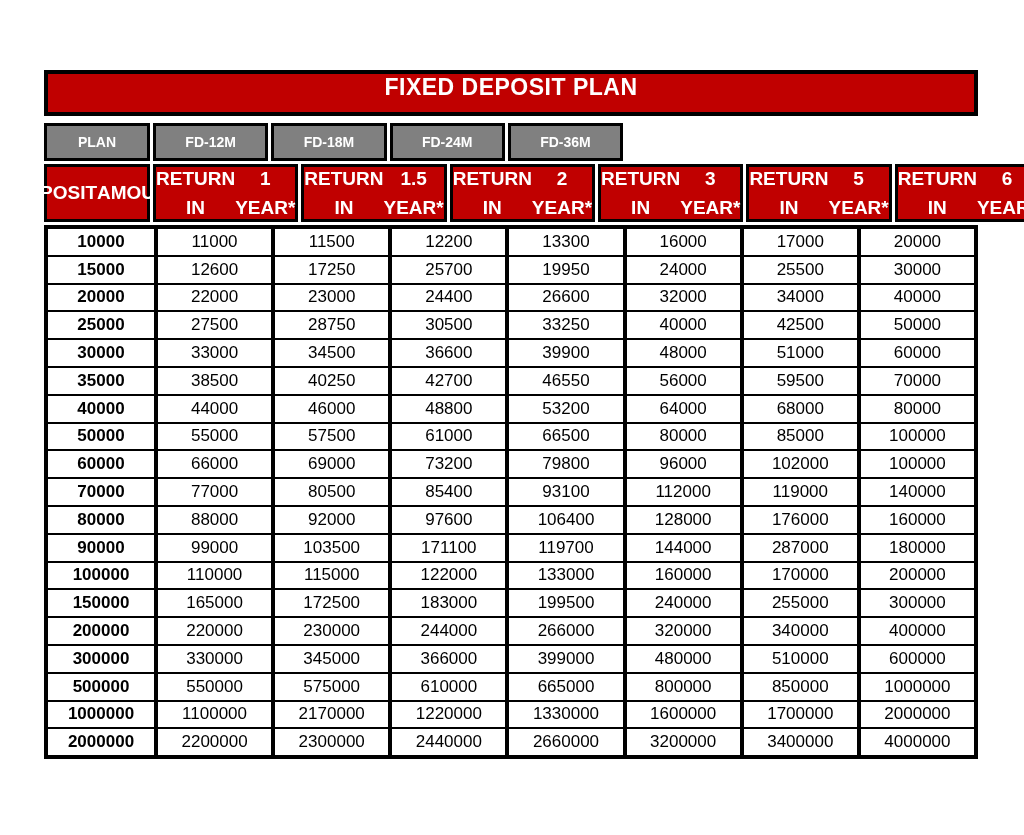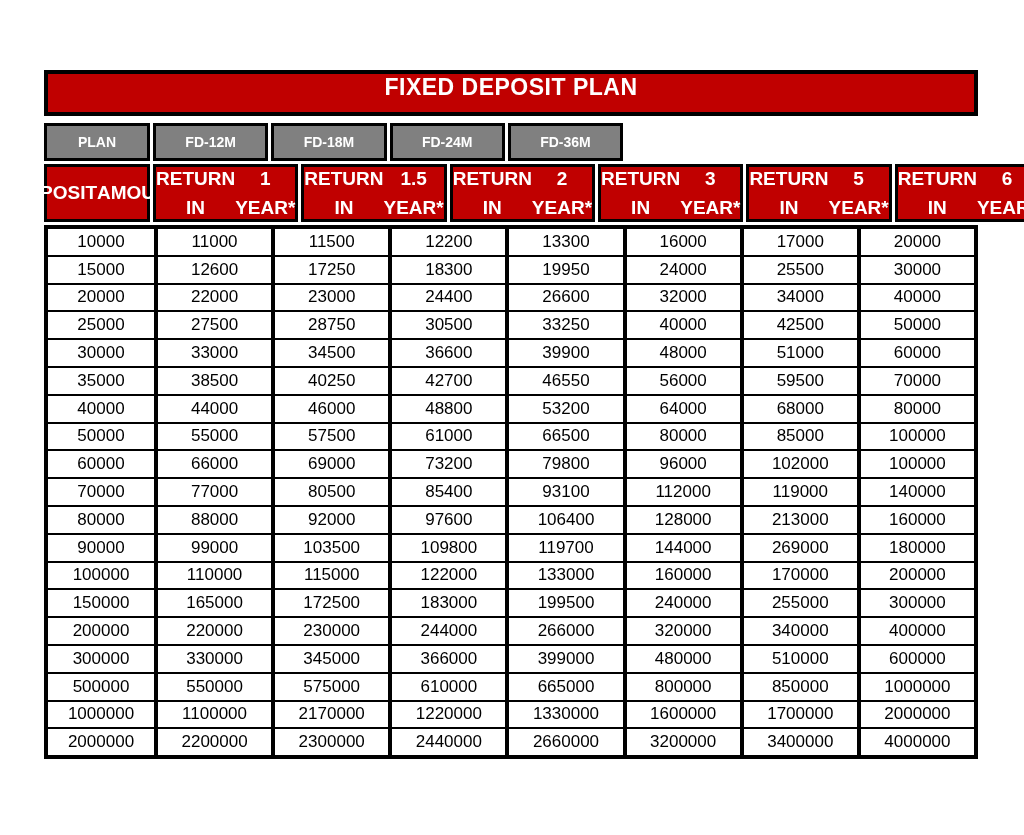--- a/index.html
+++ b/index.html
@@ -74,21 +74,21 @@
   .cell-data {
     background: #ffffff;
     color: #000000;
     height: 25.8px;
     font-size: 17px;
     display: flex;
     align-items: center;
     justify-content: center;
     white-space: nowrap;
   }
-  .cell-data.first { font-weight: normal; }
+  .cell-data.first { font-weight: bold; }
 </style>
 </head>
 <body>
 
 <div id="canvas">
   <div class="fd-table">
     <div class="title-bar">
       <span class="title-text">FIXED DEPOSIT PLAN</span>
     </div>
     <div class="hdr-row" id="plan-row">
@@ -127,31 +127,31 @@
           <span>RETURN IN</span>
           <span>6 YEAR*</span>
         </div>
         <div class="cell-return">
           <span>RETURN IN</span>
           <span>8 YEAR*</span>
         </div>
       </div>
     <div class="data-grid" id="data-grid">
         <div class="row"><div class="cell-data first">10000</div><div class="cell-data">11000</div><div class="cell-data">11500</div><div class="cell-data">12200</div><div class="cell-data">13300</div><div class="cell-data">16000</div><div class="cell-data">17000</div><div class="cell-data">20000</div></div>
-        <div class="row"><div class="cell-data first">15000</div><div class="cell-data">12600</div><div class="cell-data">17250</div><div class="cell-data">18300</div><div class="cell-data">19950</div><div class="cell-data">24000</div><div class="cell-data">25500</div><div class="cell-data">30000</div></div>
+        <div class="row"><div class="cell-data first">15000</div><div class="cell-data">12600</div><div class="cell-data">17250</div><div class="cell-data">25700</div><div class="cell-data">19950</div><div class="cell-data">24000</div><div class="cell-data">25500</div><div class="cell-data">30000</div></div>
         <div class="row"><div class="cell-data first">20000</div><div class="cell-data">22000</div><div class="cell-data">23000</div><div class="cell-data">24400</div><div class="cell-data">26600</div><div class="cell-data">32000</div><div class="cell-data">34000</div><div class="cell-data">40000</div></div>
         <div class="row"><div class="cell-data first">25000</div><div class="cell-data">27500</div><div class="cell-data">28750</div><div class="cell-data">30500</div><div class="cell-data">33250</div><div class="cell-data">40000</div><div class="cell-data">42500</div><div class="cell-data">50000</div></div>
         <div class="row"><div class="cell-data first">30000</div><div class="cell-data">33000</div><div class="cell-data">34500</div><div class="cell-data">36600</div><div class="cell-data">39900</div><div class="cell-data">48000</div><div class="cell-data">51000</div><div class="cell-data">60000</div></div>
         <div class="row"><div class="cell-data first">35000</div><div class="cell-data">38500</div><div class="cell-data">40250</div><div class="cell-data">42700</div><div class="cell-data">46550</div><div class="cell-data">56000</div><div class="cell-data">59500</div><div class="cell-data">70000</div></div>
         <div class="row"><div class="cell-data first">40000</div><div class="cell-data">44000</div><div class="cell-data">46000</div><div class="cell-data">48800</div><div class="cell-data">53200</div><div class="cell-data">64000</div><div class="cell-data">68000</div><div class="cell-data">80000</div></div>
         <div class="row"><div class="cell-data first">50000</div><div class="cell-data">55000</div><div class="cell-data">57500</div><div class="cell-data">61000</div><div class="cell-data">66500</div><div class="cell-data">80000</div><div class="cell-data">85000</div><div class="cell-data">100000</div></div>
         <div class="row"><div class="cell-data first">60000</div><div class="cell-data">66000</div><div class="cell-data">69000</div><div class="cell-data">73200</div><div class="cell-data">79800</div><div class="cell-data">96000</div><div class="cell-data">102000</div><div class="cell-data">100000</div></div>
         <div class="row"><div class="cell-data first">70000</div><div class="cell-data">77000</div><div class="cell-data">80500</div><div class="cell-data">85400</div><div class="cell-data">93100</div><div class="cell-data">112000</div><div class="cell-data">119000</div><div class="cell-data">140000</div></div>
-        <div class="row"><div class="cell-data first">80000</div><div class="cell-data">88000</div><div class="cell-data">92000</div><div class="cell-data">97600</div><div class="cell-data">106400</div><div class="cell-data">128000</div><div class="cell-data">213000</div><div class="cell-data">160000</div></div>
-        <div class="row"><div class="cell-data first">90000</div><div class="cell-data">99000</div><div class="cell-data">103500</div><div class="cell-data">109800</div><div class="cell-data">119700</div><div class="cell-data">144000</div><div class="cell-data">269000</div><div class="cell-data">180000</div></div>
+        <div class="row"><div class="cell-data first">80000</div><div class="cell-data">88000</div><div class="cell-data">92000</div><div class="cell-data">97600</div><div class="cell-data">106400</div><div class="cell-data">128000</div><div class="cell-data">176000</div><div class="cell-data">160000</div></div>
+        <div class="row"><div class="cell-data first">90000</div><div class="cell-data">99000</div><div class="cell-data">103500</div><div class="cell-data">171100</div><div class="cell-data">119700</div><div class="cell-data">144000</div><div class="cell-data">287000</div><div class="cell-data">180000</div></div>
         <div class="row"><div class="cell-data first">100000</div><div class="cell-data">110000</div><div class="cell-data">115000</div><div class="cell-data">122000</div><div class="cell-data">133000</div><div class="cell-data">160000</div><div class="cell-data">170000</div><div class="cell-data">200000</div></div>
         <div class="row"><div class="cell-data first">150000</div><div class="cell-data">165000</div><div class="cell-data">172500</div><div class="cell-data">183000</div><div class="cell-data">199500</div><div class="cell-data">240000</div><div class="cell-data">255000</div><div class="cell-data">300000</div></div>
         <div class="row"><div class="cell-data first">200000</div><div class="cell-data">220000</div><div class="cell-data">230000</div><div class="cell-data">244000</div><div class="cell-data">266000</div><div class="cell-data">320000</div><div class="cell-data">340000</div><div class="cell-data">400000</div></div>
         <div class="row"><div class="cell-data first">300000</div><div class="cell-data">330000</div><div class="cell-data">345000</div><div class="cell-data">366000</div><div class="cell-data">399000</div><div class="cell-data">480000</div><div class="cell-data">510000</div><div class="cell-data">600000</div></div>
         <div class="row"><div class="cell-data first">500000</div><div class="cell-data">550000</div><div class="cell-data">575000</div><div class="cell-data">610000</div><div class="cell-data">665000</div><div class="cell-data">800000</div><div class="cell-data">850000</div><div class="cell-data">1000000</div></div>
         <div class="row"><div class="cell-data first">1000000</div><div class="cell-data">1100000</div><div class="cell-data">2170000</div><div class="cell-data">1220000</div><div class="cell-data">1330000</div><div class="cell-data">1600000</div><div class="cell-data">1700000</div><div class="cell-data">2000000</div></div>
         <div class="row"><div class="cell-data first">2000000</div><div class="cell-data">2200000</div><div class="cell-data">2300000</div><div class="cell-data">2440000</div><div class="cell-data">2660000</div><div class="cell-data">3200000</div><div class="cell-data">3400000</div><div class="cell-data">4000000</div></div>
       </div>
   </div>
 </div>

